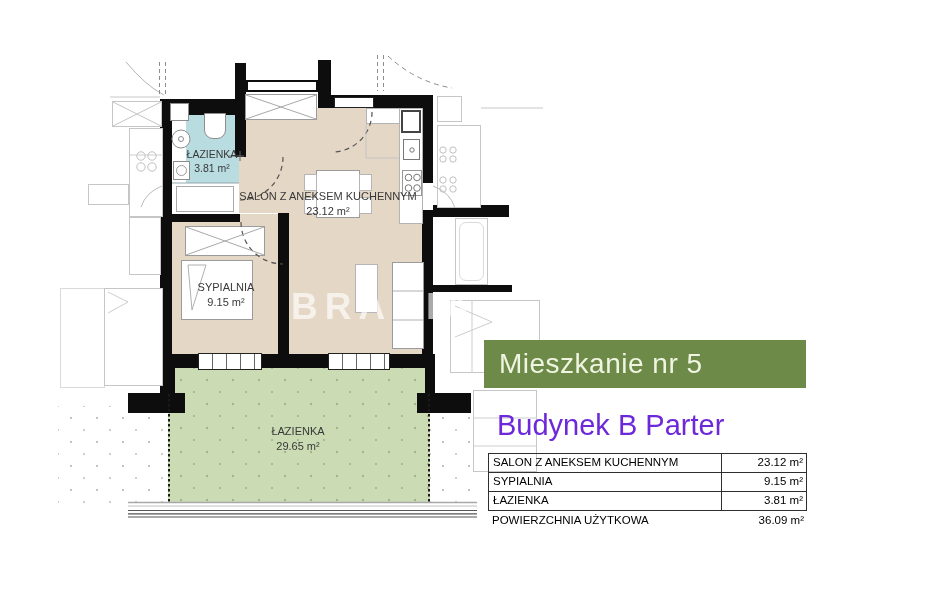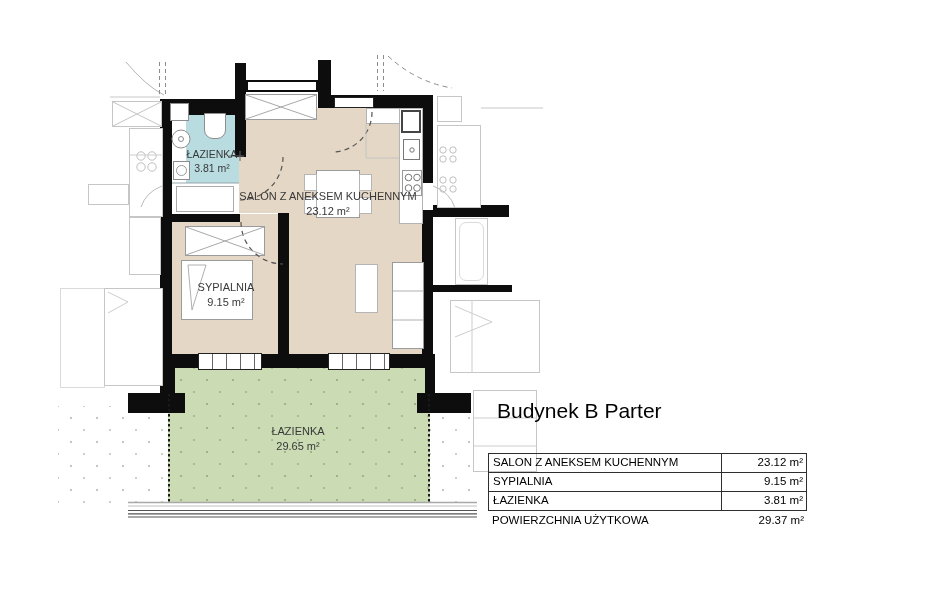--- a/index.html
+++ b/index.html
@@ -22,21 +22,21 @@
                       radial-gradient(circle,rgba(95,120,70,.32) 1.1px,transparent 1.5px);
      background-size:26px 24px,26px 24px;background-position:0 0,13px 12px;}
   .tdoor{position:absolute;background:#fff;border:1px solid #222;
      background-image:repeating-linear-gradient(90deg,transparent 0 13px,#666 13px 14px);}
   .win{position:absolute;background:#fff;border:1px solid #222;}
   .wm{position:absolute;left:291px;top:286px;font-size:37px;font-weight:bold;
       letter-spacing:7px;color:rgba(255,255,255,.65);}
   .banner{position:absolute;left:484px;top:340px;width:322px;height:48px;background:#6e8a49;
       display:flex;align-items:center;padding-left:15px;box-sizing:border-box;}
   .banner span{color:#eff5e0;font-size:28px;letter-spacing:.5px;}
-  .subtitle{position:absolute;left:497px;top:399px;font-size:21px;color:#000000;}
+  .subtitle{position:absolute;left:497px;top:409px;font-size:29px;color:#6d28d9;}
   .ptable{position:absolute;left:488px;top:453px;width:319px;font-size:11.5px;color:#000;}
   .trow{display:flex;height:18px;line-height:17px;}
   .trow.b{border:1px solid #2e2e2e;border-bottom:none;}
   .trow.b3{border-bottom:1px solid #2e2e2e;}
   .trow .lbl{flex:1;padding-left:4px;overflow:hidden;}
   .trow.b .val{border-left:1px solid #2e2e2e;}
   .trow .val{width:81px;text-align:right;padding-right:3px;}
   .trow.last{height:19px;line-height:19px;}
   svg.overlay{position:absolute;left:0;top:0;pointer-events:none;}
 </style>
@@ -216,37 +216,41 @@
     </div>
     <div class="roomlabel" style="left:226px;top:280px;">
       <span>SYPIALNIA</span><br>
       <span>9.15 m²</span>
     </div>
     <div class="roomlabel" style="left:298px;top:424px;">
       <span>ŁAZIENKA</span><br>
       <span>29.65 m²</span>
     </div>
 
+    <div class="wm">BRACIA</div>
   </div>
 
+  <div class="banner">
+    <span>Mieszkanie nr 5</span>
+  </div>
 
   <div class="subtitle">Budynek B Parter</div>
 
   <div class="ptable">
     <div class="trow b">
       <div class="lbl">SALON Z ANEKSEM KUCHENNYM</div>
       <div class="val">23.12 m²</div>
     </div>
     <div class="trow b">
       <div class="lbl">SYPIALNIA</div>
       <div class="val">9.15 m²</div>
     </div>
     <div class="trow b b3">
       <div class="lbl">ŁAZIENKA</div>
       <div class="val">3.81 m²</div>
     </div>
     <div class="trow last">
       <div class="lbl">POWIERZCHNIA UŻYTKOWA KUCHENNYM</div>
-      <div class="val">29.37 m²</div>
+      <div class="val">36.09 m²</div>
     </div>
   </div>
 
 </div>
 
 </body></html>

